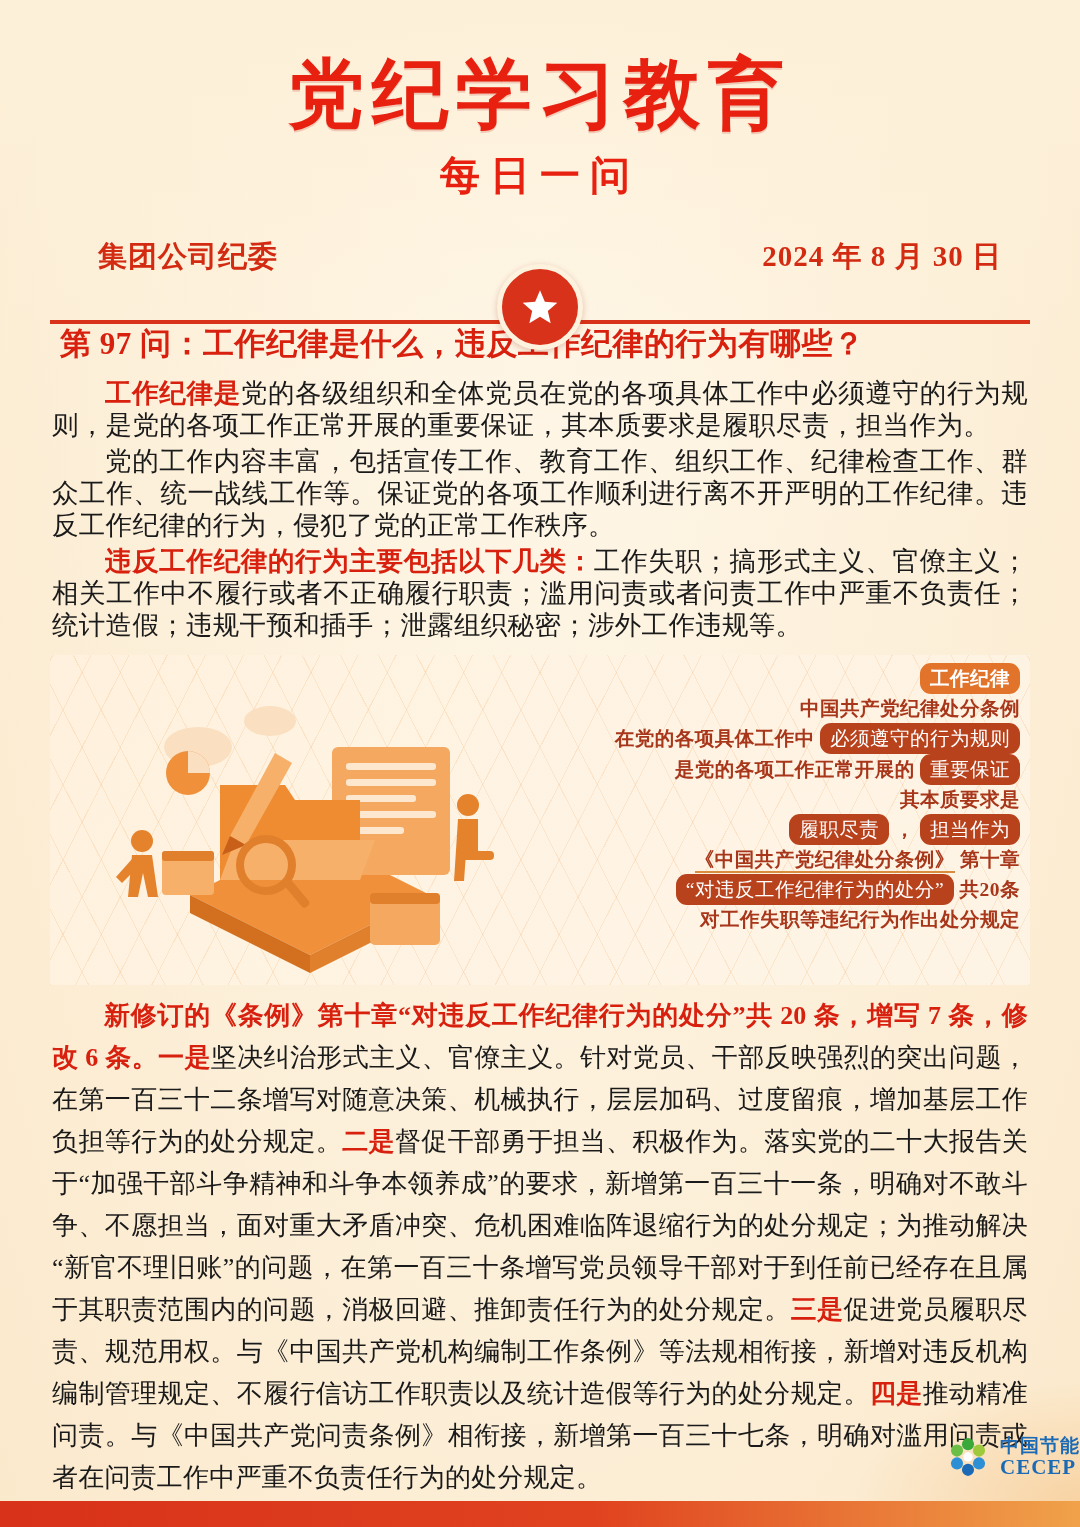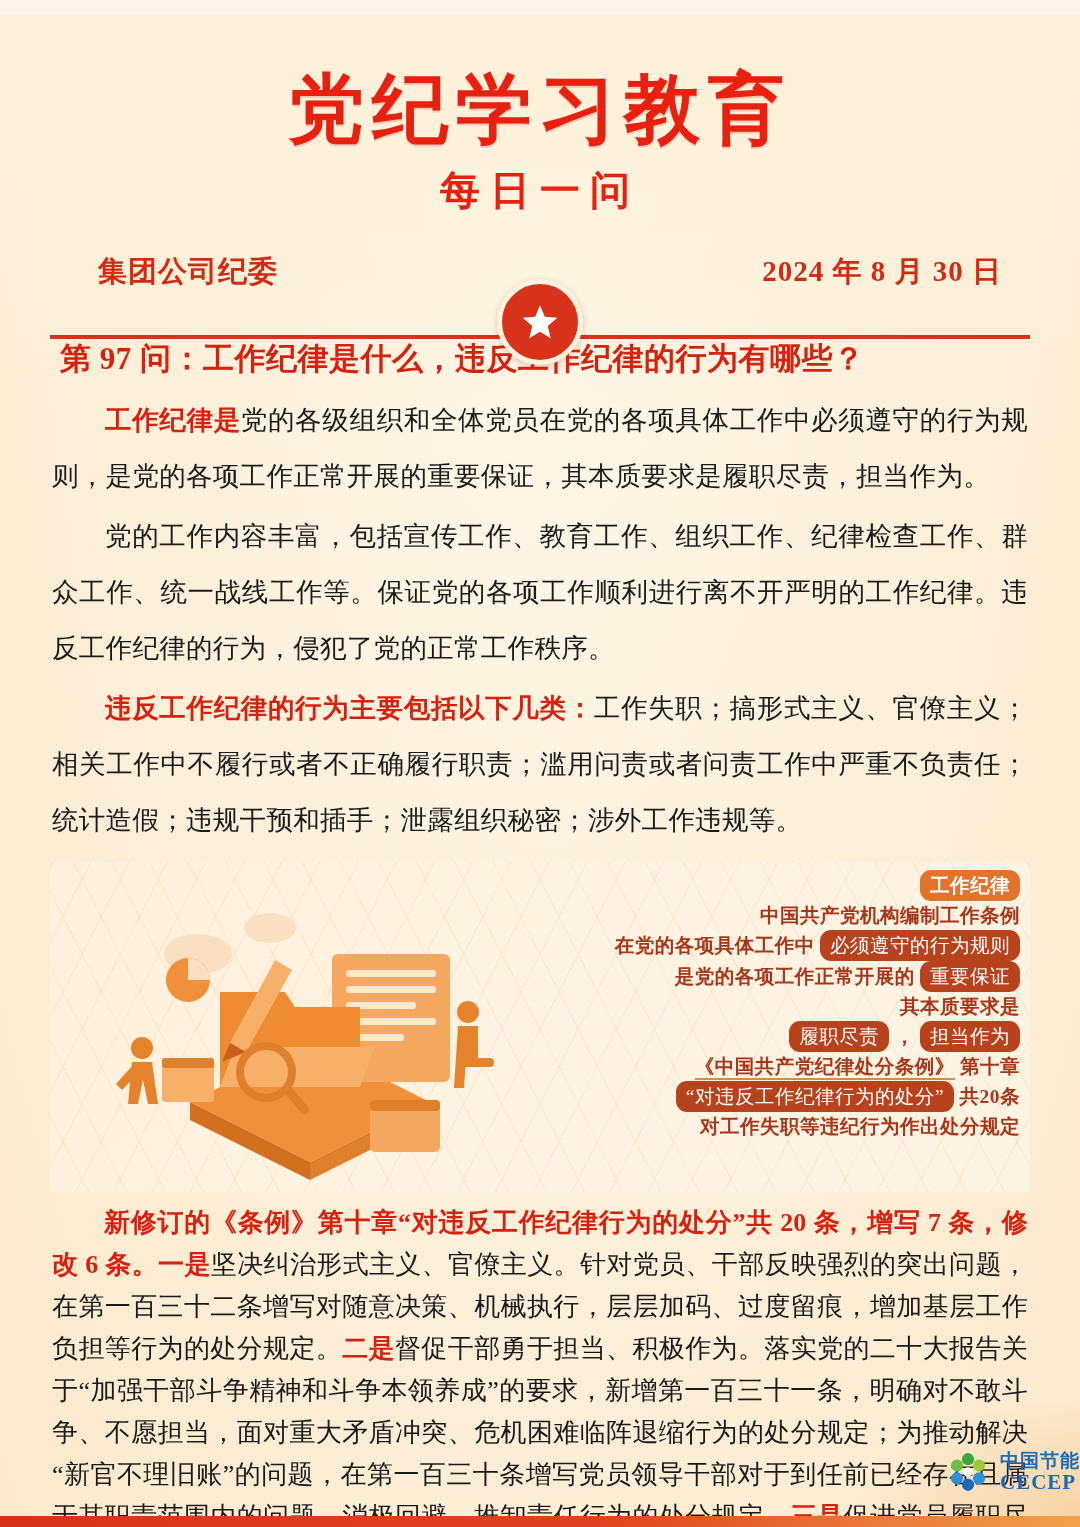--- a/index.html
+++ b/index.html
@@ -29,21 +29,20 @@
     left: 0; top: 0; right: 0; height: 430px;
     background: linear-gradient(180deg, #fdf0d8 0%, rgba(253,243,225,0) 100%);
     pointer-events: none;
   }
 
   .header {
     position: relative;
     padding-top: 54px;
     text-align: center;
     z-index: 2;
-    margin-top: 15px;
   }
   .main-title {
     font-family: "DejaVu Serif", "Liberation Serif", serif;
     font-weight: bold;
     font-size: 76px;
     letter-spacing: 8px;
     color: #e8200f;
     line-height: 1.05;
     text-shadow: 0 2px 0 rgba(180,20,10,0.18);
   }
@@ -110,21 +109,21 @@
   }
   .question {
     font-size: 31px;
     font-weight: bold;
     color: #d8200f;
     letter-spacing: 0.5px;
     margin: 12px 0 12px 8px;
   }
   p.para {
     font-size: 26.5px;
-    line-height: 56px;
+    line-height: 32px;
     color: #1a1a1a;
     margin: 0 0 4px 0;
     text-indent: 2em;
     text-align: justify;
     letter-spacing: 0.3px;
   }
   .redb { color: #d8200f; font-weight: bold; }
 
   
   .illustration {
@@ -300,21 +299,21 @@
 
       <circle cx="398" cy="150" r="11" fill="#e5832d"></circle>
       <path d="M388 164 h20 v34 h-12 l-2 28 h-10 z" fill="#e5832d"></path>
       <rect x="390" y="196" width="34" height="9" rx="4" fill="#e5832d"></rect>
     </svg>
 
     <div class="ill-right">
       <div class="ir-line">
         <span class="pill">工作纪律</span>
       </div>
-      <div class="ir-line">中国共产党机构编制工作条例</div>
+      <div class="ir-line">中国共产党纪律处分条例</div>
       <div class="ir-line">
         <span>在党的各项具体工作中</span>
         <span class="pill-dark">必须遵守的行为规则</span>
       </div>
       <div class="ir-line">
         <span>是党的各项工作正常开展的</span>
         <span class="pill-dark">重要保证</span>
       </div>
       <div class="ir-line">其本质要求是</div>
       <div class="ir-line">

